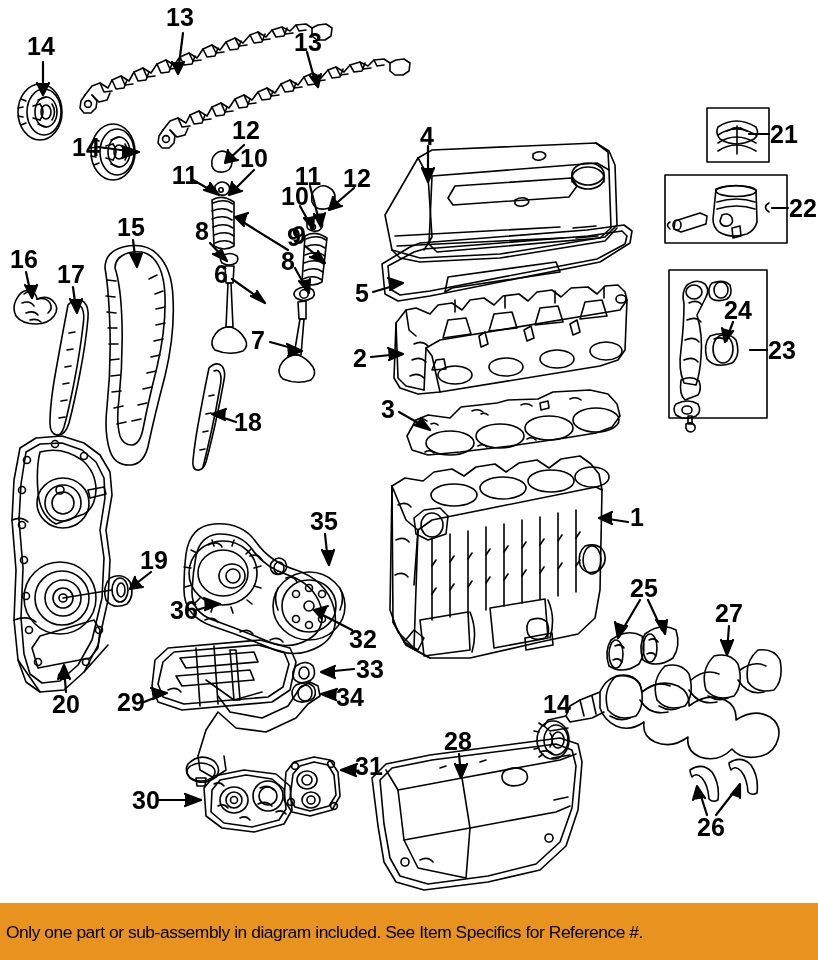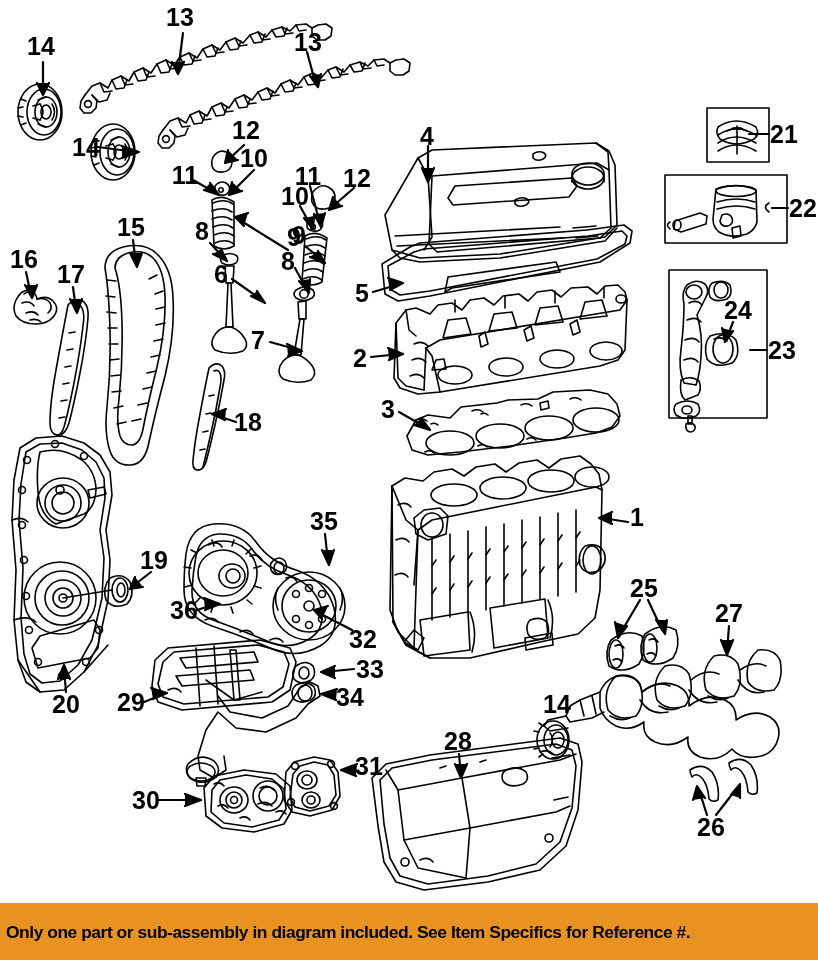--- a/index.html
+++ b/index.html
@@ -2,21 +2,21 @@
 <html><head>
 <meta charset="utf-8">
 <style>
   html,body{margin:0;padding:0;background:#ffffff;}
   body{width:818px;height:960px;font-family:"Liberation Sans",sans-serif;overflow:hidden;}
   #stage{position:relative;width:818px;height:960px;background:#fff;}
   #diagram{position:absolute;left:0;top:0;width:818px;height:903px;}
   .cal{font-family:"Liberation Sans",sans-serif;font-weight:bold;font-size:25px;fill:#000;}
   #footer{position:absolute;left:0;top:903px;width:818px;height:57px;background:#e8921f;
           display:flex;flex-direction:column;justify-content:center;box-sizing:border-box;padding:1px 4px 0 6px;}
-  #footer .fline{font-family:"Liberation Sans",sans-serif;font-weight:bold;font-size:17.4px;color:#000;
+  #footer .fline{font-family:"Liberation Sans",sans-serif;font-weight:normal;font-size:17.4px;color:#000;
                  line-height:27px;letter-spacing:-0.45px;white-space:nowrap;}
 </style>
 </head>
 <body>
 
 <div id="stage">
 
   <svg id="diagram" viewBox="0 0 818 903">
     <g fill="none" stroke="#000" stroke-width="1.6" stroke-linejoin="round" stroke-linecap="round">
 

